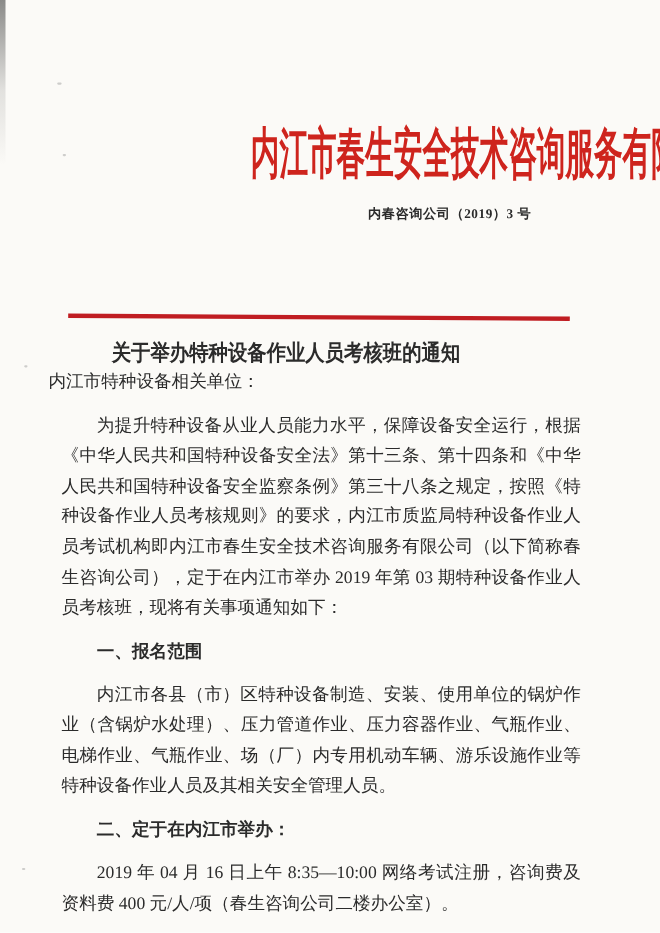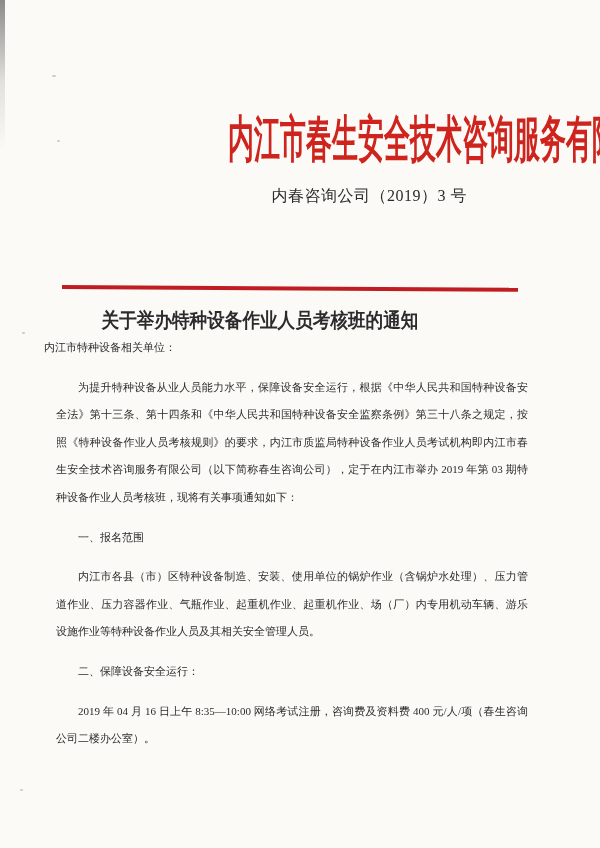--- a/index.html
+++ b/index.html
@@ -35,22 +35,22 @@
   .org-title{
     display:inline-block;
     font-size:50px;line-height:1.05;font-weight:bold;
     color:var(--accent_red);
     transform:scaleX(.52);
     transform-origin:50% 50%;
     letter-spacing:0;
     white-space:nowrap;
   }
   .doc-number{
-    position:absolute;top:186px;right:133px;
-    font-size:16px;font-weight:normal;letter-spacing:.5px;
+    position:absolute;top:186px;right:117px;
+    font-size:12px;font-weight:bold;letter-spacing:.5px;
     color:var(--ink);
   }
   .red-divider{
     position:absolute;top:285px;left:62px;
     width:456px;height:3.5px;
     background:var(--line_red);
     transform:rotate(.35deg);
     transform-origin:left center;
   }
   .notice-title-wrap{
@@ -58,27 +58,27 @@
     text-align:center;
     padding-right:80px;box-sizing:border-box;
   }
   .notice-title{
     display:inline-block;white-space:nowrap;
     font-size:20px;font-weight:bold;color:var(--ink);
     transform:scaleX(.88);transform-origin:50% 50%;
   }
   .body-block{
     position:absolute;top:334px;left:44px;width:496px;
-    font-size:11px;line-height:27.6px;
+    font-size:16px;line-height:27.6px;
     text-align:justify;
     color:var(--ink);
   }
   .salutation{margin:0;}
   .para{margin:12px;text-indent:2em;}
-  .heading{font-weight:normal;}
+  .heading{font-weight:bold;}
 </style>
 </head>
 <body>
 
 <div class="page">
 
   <div class="scan-edge"></div>
   <div class="speck s1"></div>
   <div class="speck s2"></div>
   <div class="speck s3"></div>
@@ -96,21 +96,21 @@
     <span class="notice-title">关于举办特种设备作业人员考核班的通知</span>
   </div>
 
   <div class="body-block">
     <p class="salutation">内江市特种设备相关单位：</p>
 
     <p class="para">为提升特种设备从业人员能力水平，保障设备安全运行，根据《中华人民共和国特种设备安全法》第十三条、第十四条和《中华人民共和国特种设备安全监察条例》第三十八条之规定，按照《特种设备作业人员考核规则》的要求，内江市质监局特种设备作业人员考试机构即内江市春生安全技术咨询服务有限公司（以下简称春生咨询公司），定于在内江市举办 2019 年第 03 期特种设备作业人员考核班，现将有关事项通知如下：</p>
 
     <p class="para heading">一、报名范围</p>
 
-    <p class="para">内江市各县（市）区特种设备制造、安装、使用单位的锅炉作业（含锅炉水处理）、压力管道作业、压力容器作业、气瓶作业、起重机作业、起重机作业、场（厂）内专用机动车辆、游乐设施作业等特种设备作业人员及其相关安全管理人员。</p>
+    <p class="para">内江市各县（市）区特种设备制造、安装、使用单位的锅炉作业（含锅炉水处理）、压力管道作业、压力容器作业、气瓶作业、电梯作业、气瓶作业、场（厂）内专用机动车辆、游乐设施作业等特种设备作业人员及其相关安全管理人员。</p>
 
-    <p class="para heading">二、保障设备安全运行：</p>
+    <p class="para heading">二、定于在内江市举办：</p>
 
     <p class="para">2019 年 04 月 16 日上午 8:35—10:00 网络考试注册，咨询费及资料费 400 元/人/项（春生咨询公司二楼办公室）。</p>
 
   </div>
 
 </div>
 
 </body></html>

